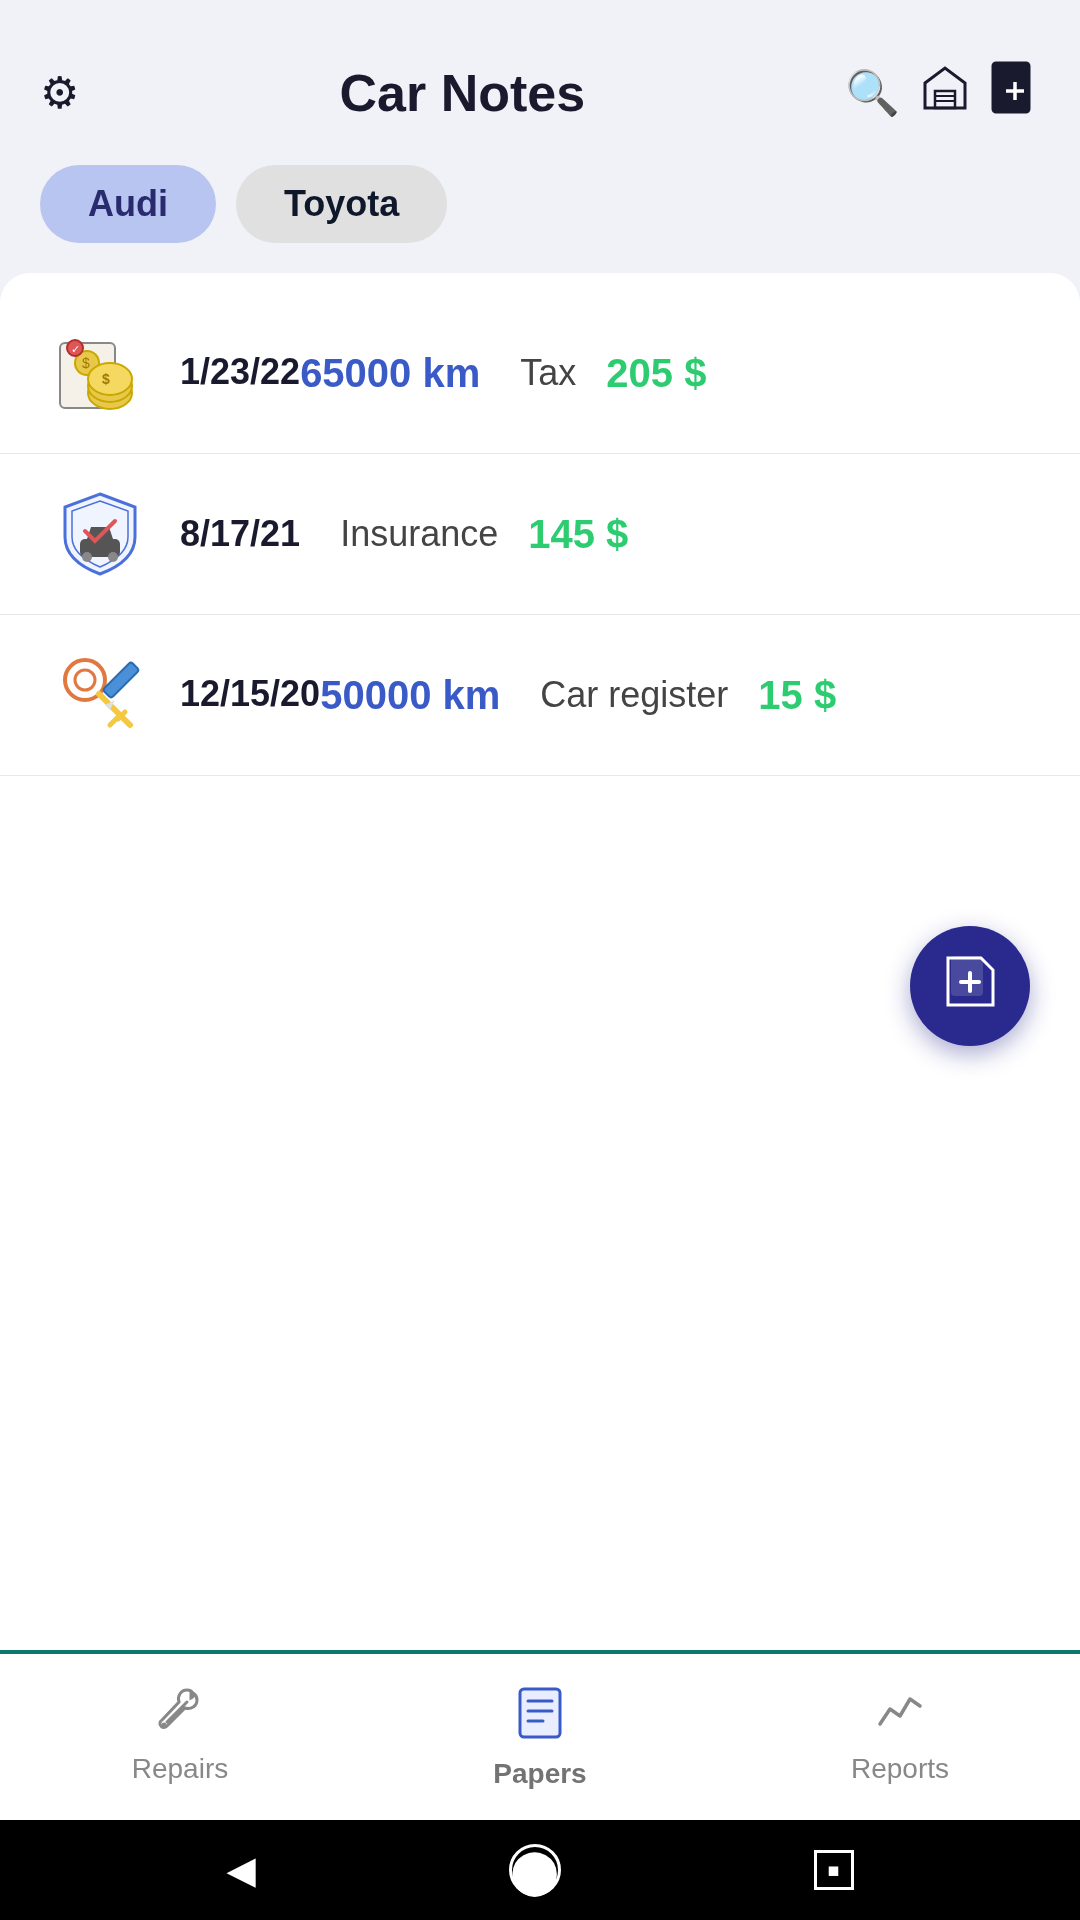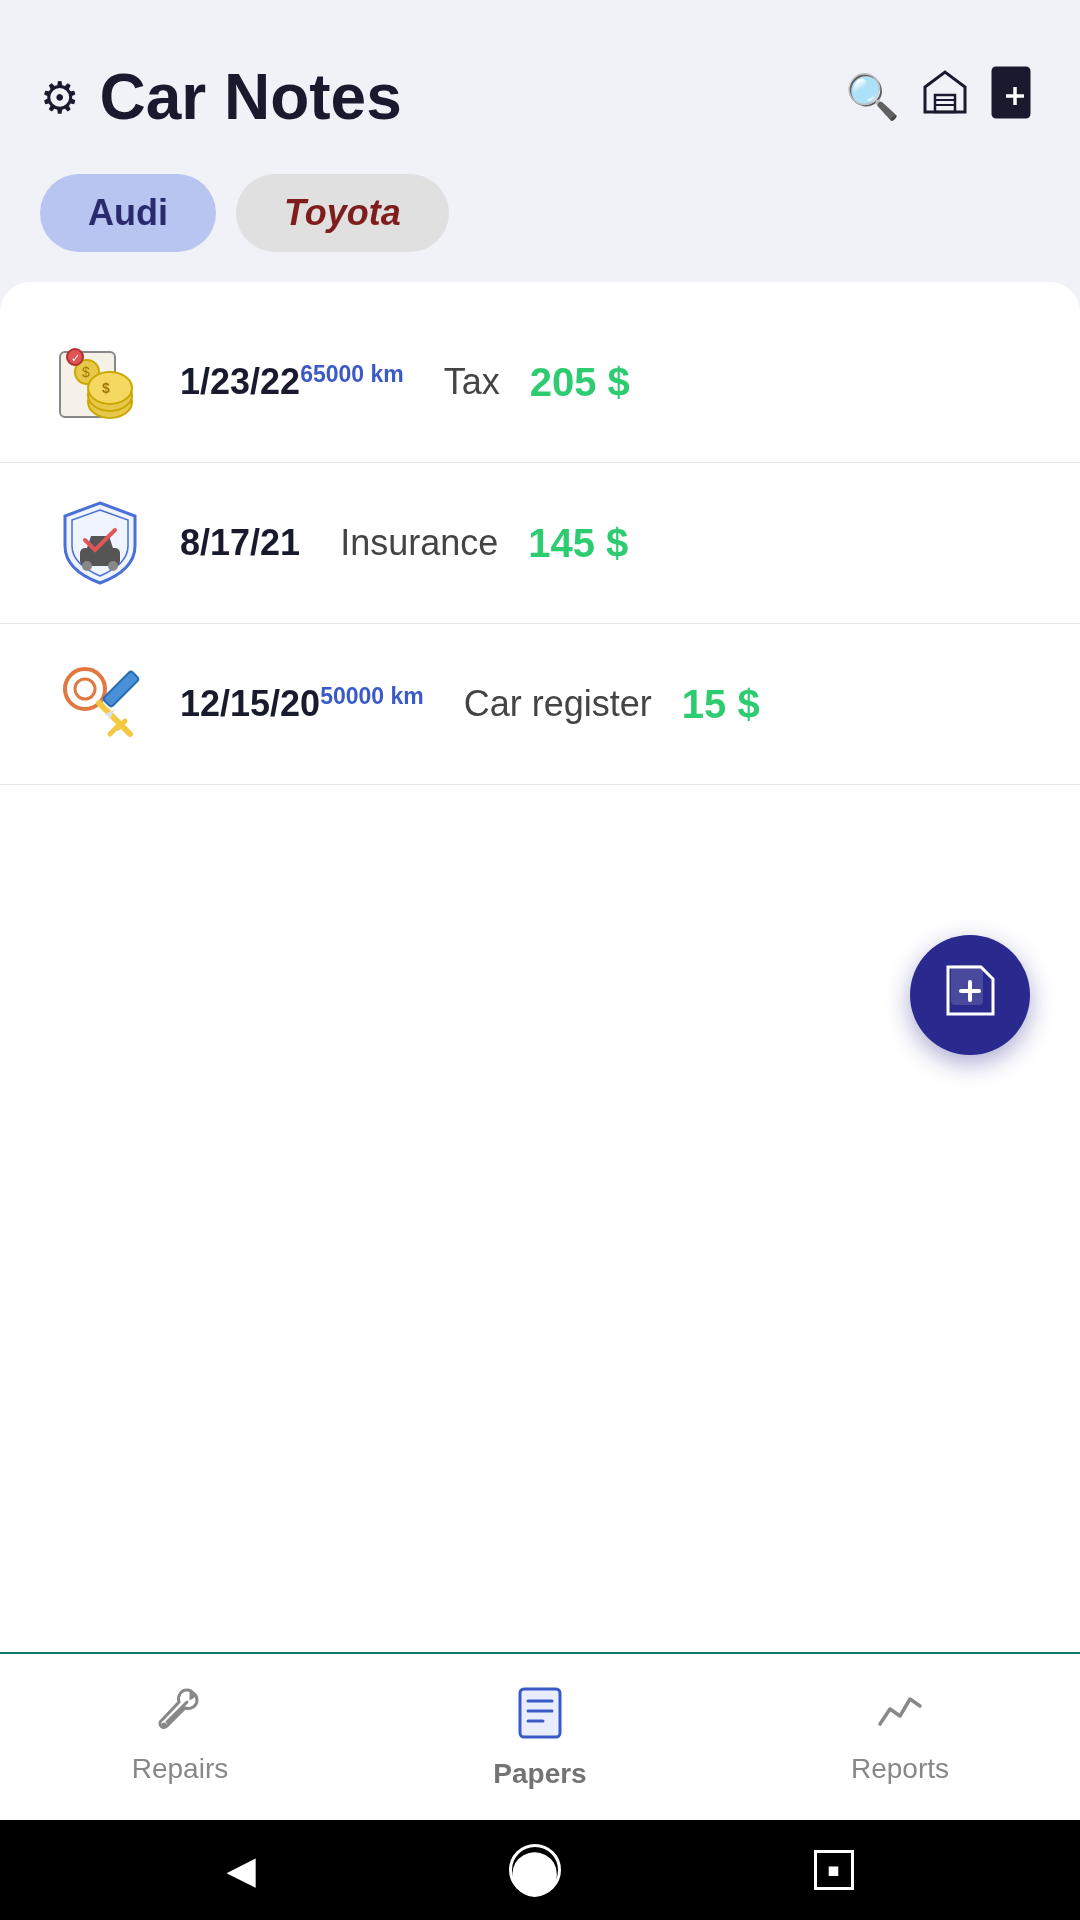--- a/index.html
+++ b/index.html
@@ -16,23 +16,24 @@
     
     .header {
       background: #f0f2f8;
       padding: 60px 40px 30px 40px;
       display: flex;
       align-items: center;
       gap: 20px;
     }
     .header-title {
       flex: 1;
-      font-size: 64px;
+      font-size: 52px;
       font-weight: 700;
       color: #1a1a2e;
+      text-align: center;
     }
     .header-icon {
       font-size: 44px;
       color: #1a1a2e;
       cursor: pointer;
     }
 
     
     .car-tabs {
       display: flex;
@@ -48,22 +49,21 @@
       font-weight: 600;
       cursor: pointer;
       border: none;
     }
     .car-tab.active {
       background: #b8c5f0;
       color: #2a2a6e;
     }
     .car-tab.inactive {
       background: #e0e0e0;
-      color: #7f1d1d;
-      font-style: italic;
+      color: #0f172a;
     }
 
     
     .content {
       flex: 1;
       background: #ffffff;
       border-radius: 30px 30px 0 0;
       padding: 20px 0;
       overflow: hidden;
     }
@@ -84,21 +84,21 @@
       justify-content: center;
       font-size: 64px;
       flex-shrink: 0;
     }
     .item-date {
       font-size: 36px;
       font-weight: 700;
       color: #1a1a2e;
     }
     .item-km {
-      font-size: 23px;
+      font-size: 40px;
       font-weight: 600;
       color: #3a5bc7;
     }
     .item-label {
       font-size: 36px;
       color: #444;
       margin-left: 10px;
     }
     .item-amount {
       font-size: 40px;
@@ -122,21 +122,21 @@
     }
     .fab-icon {
       color: white;
       font-size: 52px;
     }
 
     
     .bottom-nav {
       background: #ffffff;
       display: flex;
-      border-top: 2px solid #0f766e;
+      border-top: 4px solid #0f766e;
       padding: 20px 0;
     }
     .nav-item {
       flex: 1;
       display: flex;
       flex-direction: column;
       align-items: center;
       gap: 8px;
       cursor: pointer;
       padding: 10px 0;

